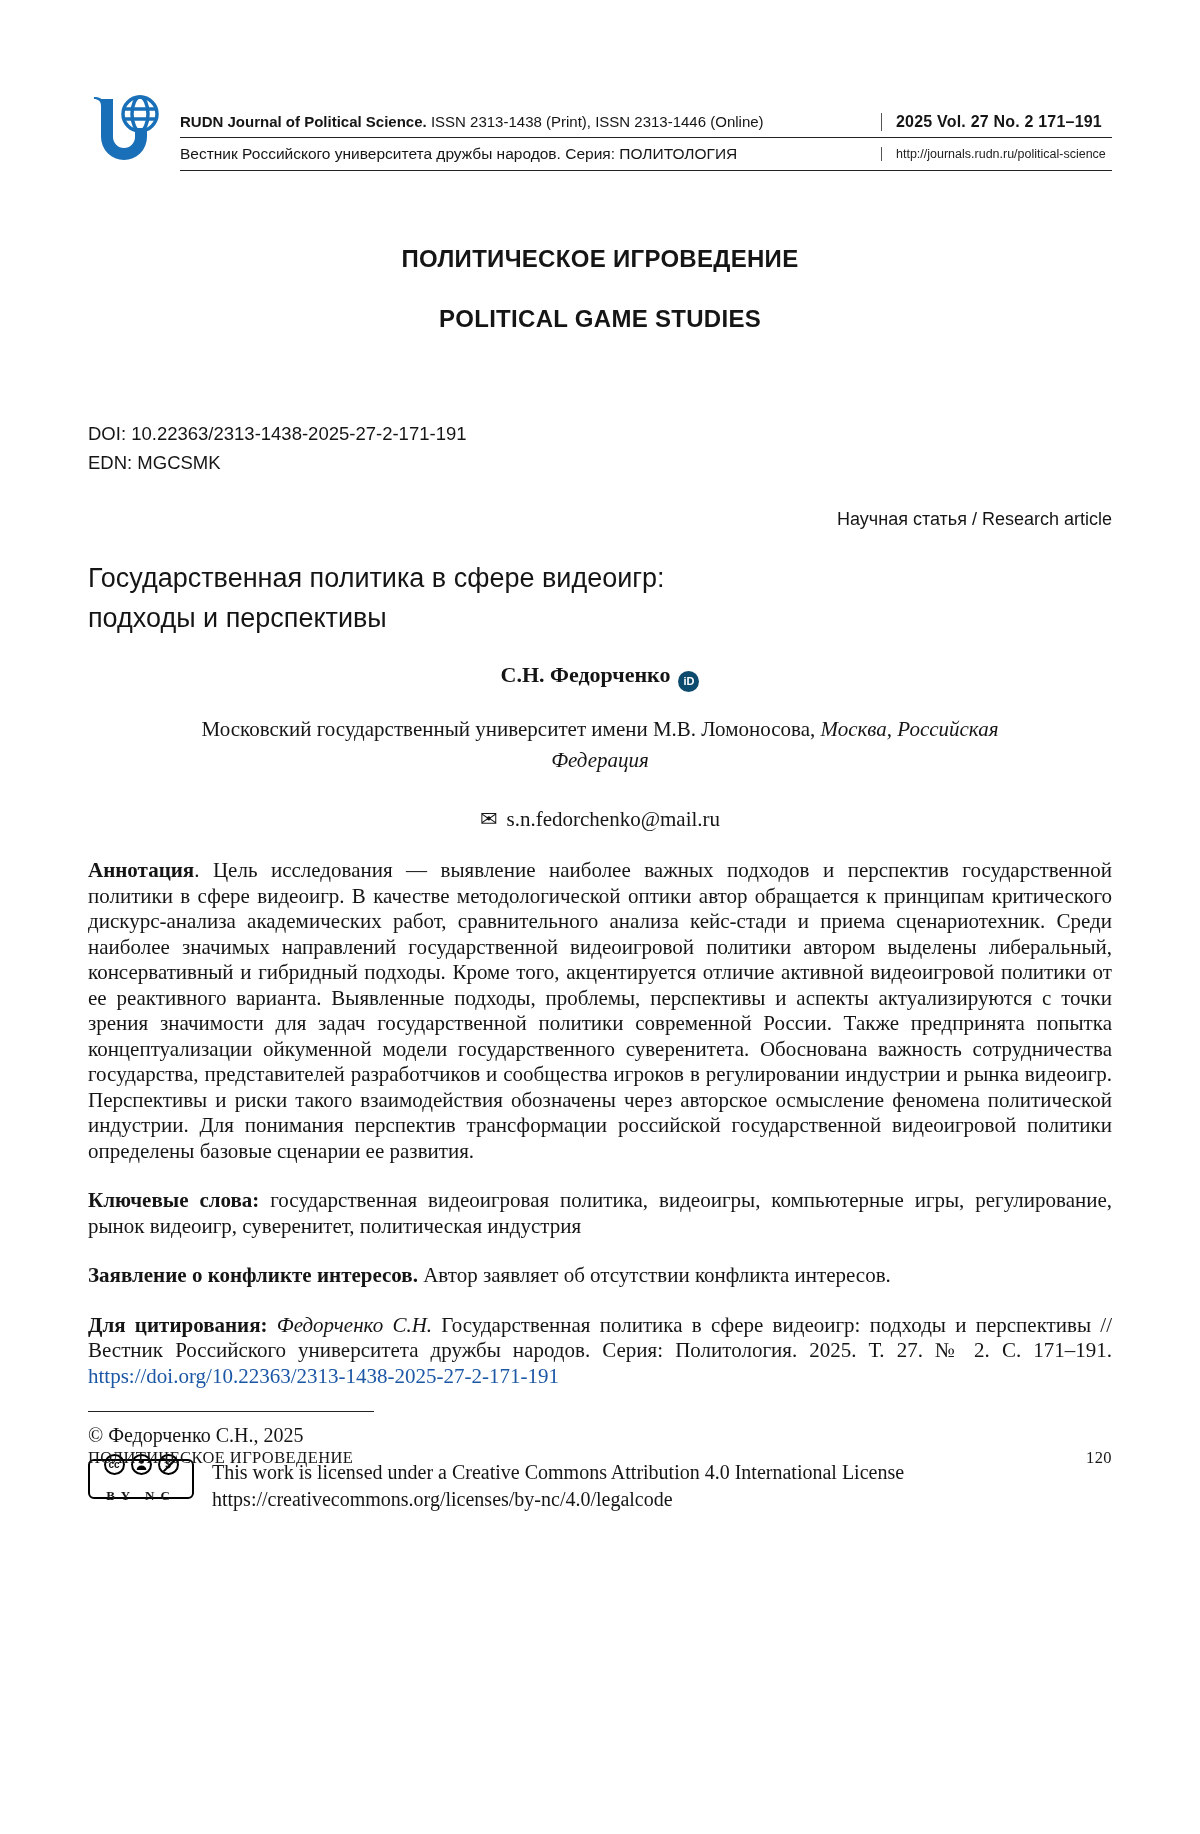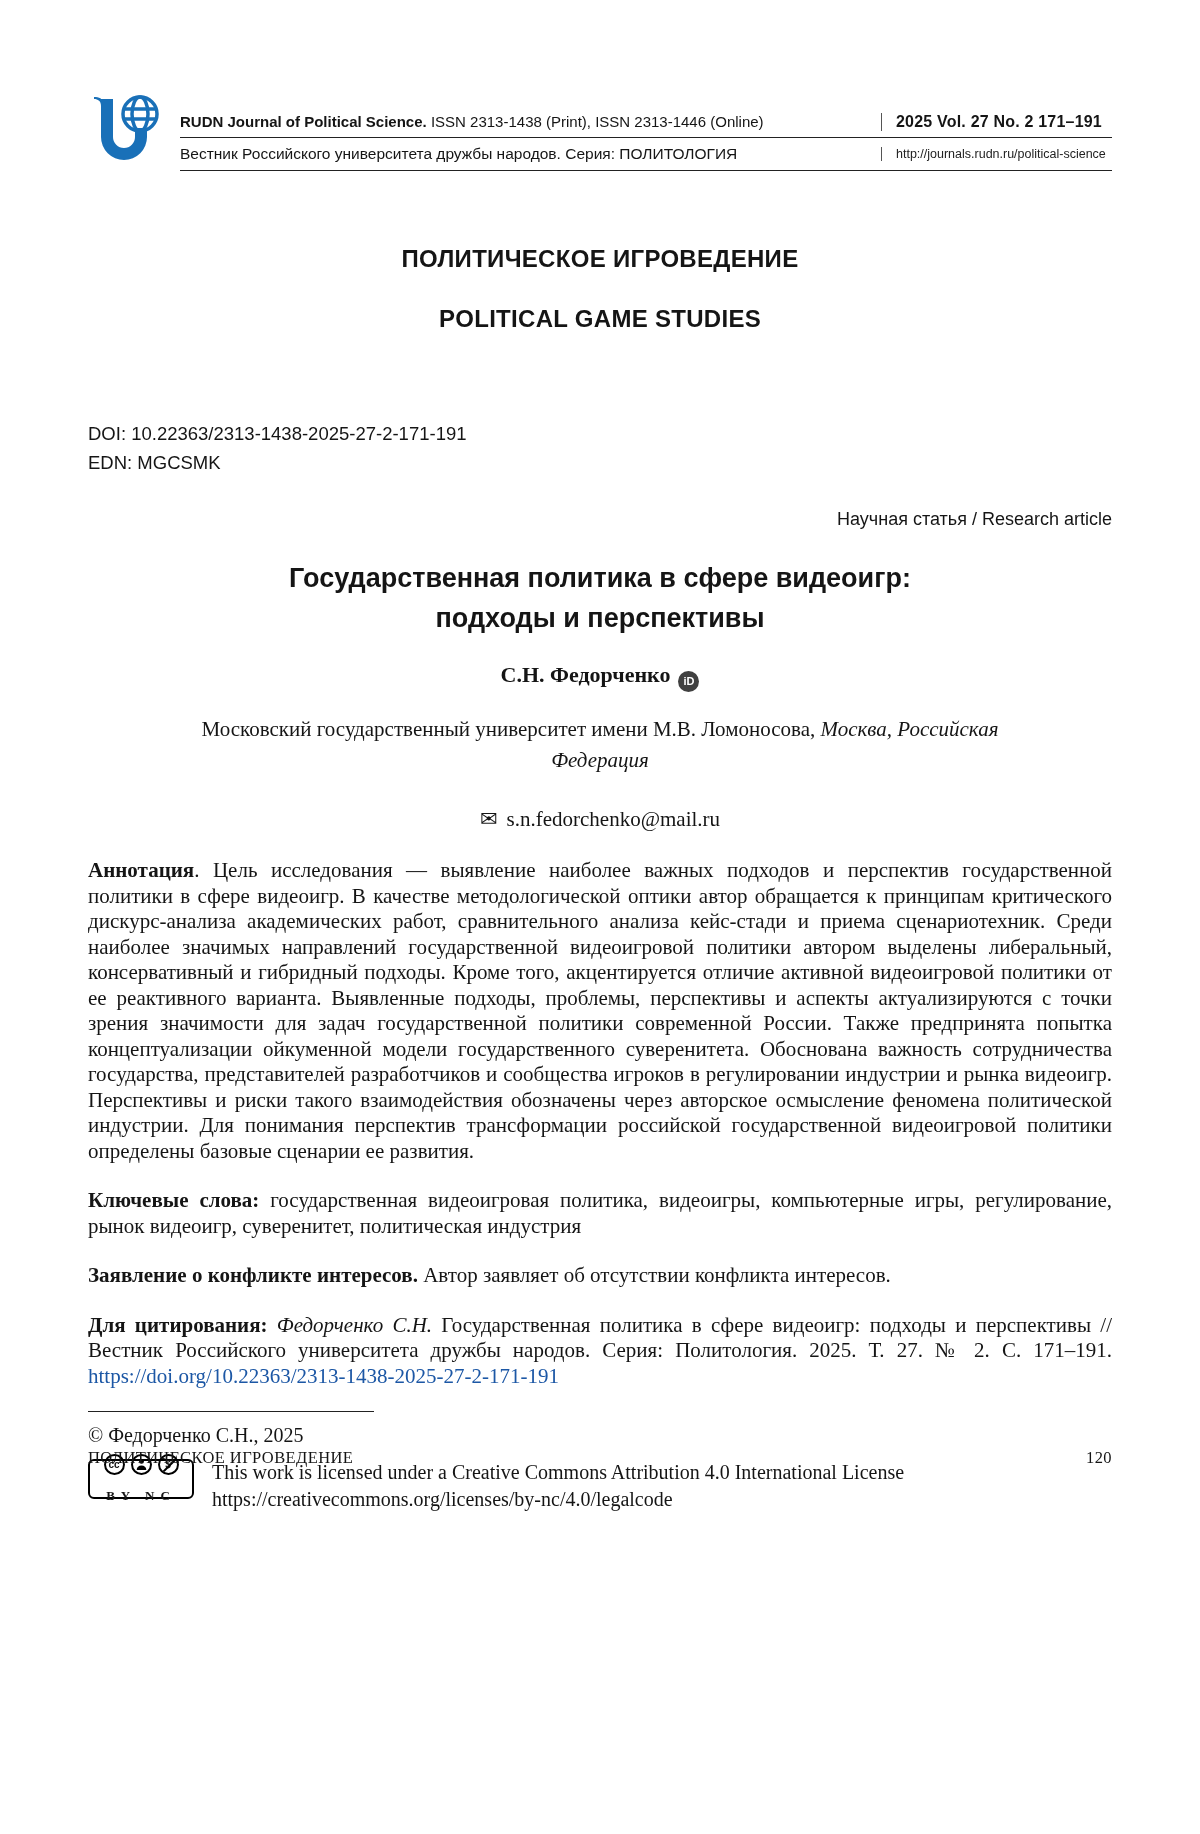--- a/index.html
+++ b/index.html
@@ -30,25 +30,25 @@
   .kicker{
     text-align:center;font-family:"Liberation Sans",sans-serif;
     font-weight:bold;font-size:24px;letter-spacing:.3px;
   }
   .kicker.ru{margin-top:74px;}
   .kicker.en{margin-top:32px;}
   
   .doi-block{margin-top:86px;font-family:"Liberation Sans",sans-serif;font-size:18.5px;line-height:29px;}
   .type-line{margin-top:32px;text-align:right;font-family:"Liberation Sans",sans-serif;font-size:18px;}
   
-  .title{margin-top:28px;text-align:center;font-family:"Liberation Sans",sans-serif;font-weight:bold;font-size:27px;line-height:40px;}
+  .title{margin-top:28px;font-family:"Liberation Sans",sans-serif;font-weight:normal;font-size:27px;line-height:40px;}
   .author-row{margin-top:24px;text-align:center;font-size:22px;font-weight:bold;}
   .orcid{
     display:inline-block;width:21px;height:21px;border-radius:50%;
-    background:#404040;color:#fff;font-family:"Liberation Sans",sans-serif;
+    background:#0c4a6e;color:#fff;font-family:"Liberation Sans",sans-serif;
     font-size:11px;font-weight:bold;line-height:21px;text-align:center;
     vertical-align:-3px;margin-left:8px;font-style:normal;
   }
   .affiliation{margin:22px auto 0;max-width:880px;text-align:center;font-size:21px;line-height:31px;}
   .email-row{margin-top:31px;text-align:center;font-size:21px;}
   .mail-icon{margin-right:9px;font-style:normal;}
   
   .body-par{font-size:21px;line-height:25.5px;text-align:justify;margin:0;}
   .abstract{margin-top:26px;}
   .keywords{margin-top:24px;}

